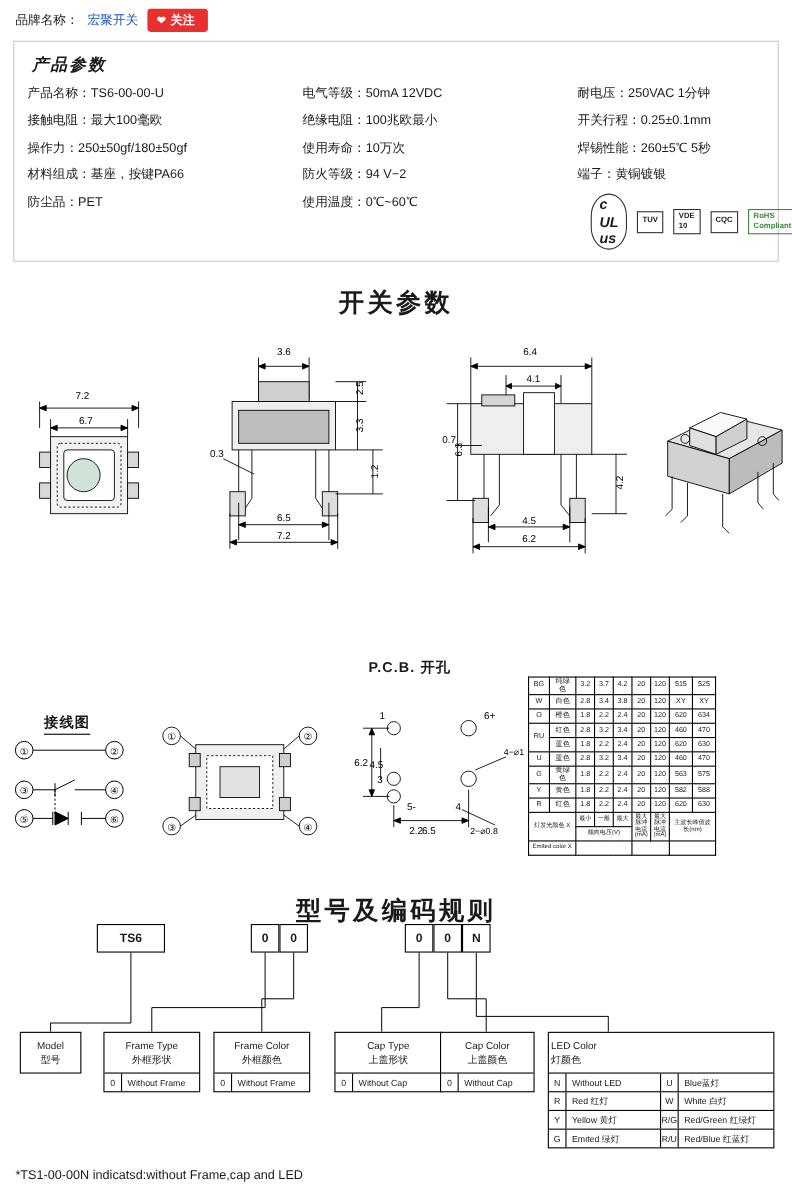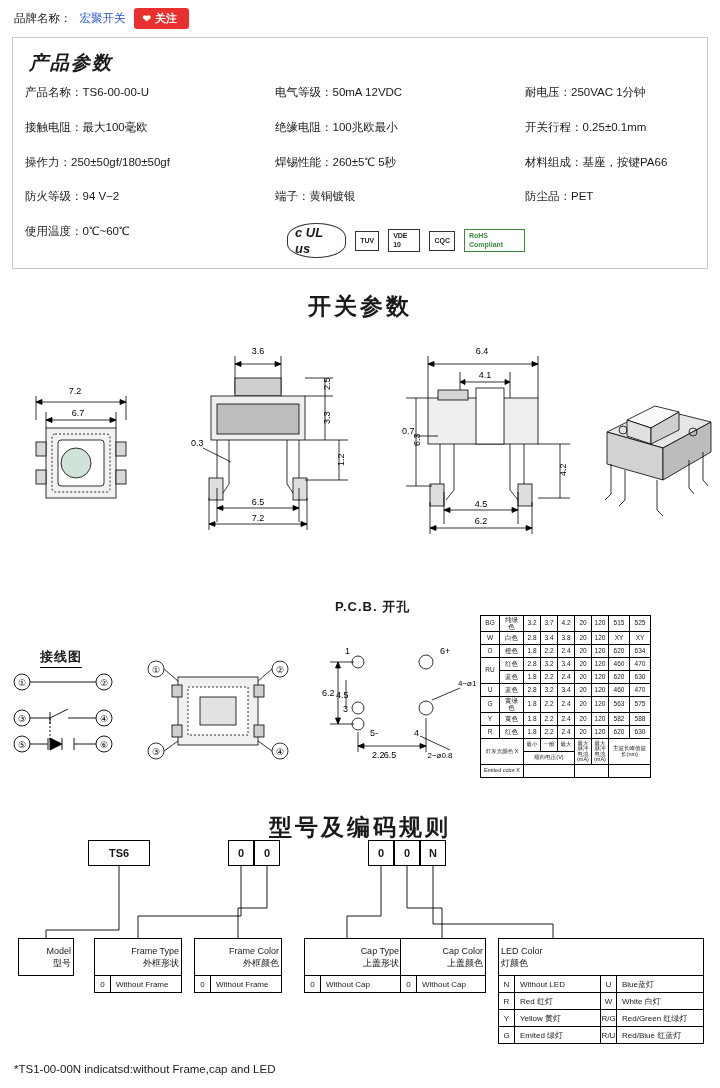--- a/index.html
+++ b/index.html
@@ -33,28 +33,28 @@
   .spec-panel {
     margin: 2px 12px 0 12px;
     border: 1px solid #c9c9c9;
     padding: 10px 12px 10px 12px;
     position: relative;
   }
   .spec-title {
     font-family: "Liberation Serif", serif;
     font-style: italic;
     font-weight: bold;
-    font-size: 19px;
+    font-size: 15px;
     letter-spacing: 2px;
     margin: 2px 0 10px 4px;
   }
   .spec-grid {
     display:grid;
     grid-template-columns: 250px 250px 1fr;
-    row-gap: 21px;
+    row-gap: 11px;
     font-size: 11.5px;
   }
   .spec-grid div { line-height: 1.2; }
   .cert-row { display:flex; align-items:center; gap:9px; margin-top:-2px;padding-left:12px; }
   .cert {
     border:1px solid #333; display:inline-flex; align-items:center; justify-content:center;
     font-size:8px; font-weight:bold; padding:2px 4px; min-height:20px;
   }
   .cert.ul { border-radius: 50%/40%; padding: 1px 7px; font-size:13px; font-style:italic; }
   .cert.small { font-size:7px; }
@@ -105,21 +105,21 @@
   .coding { position:relative; margin: 0 10px; height: 230px; }
   .code-box {
     position:absolute; border:1px solid #000; background:#fff;
     display:flex; align-items:center; justify-content:center;
     font-size: 11px; font-weight:bold; height: 26px;
   }
   .legend-box {
     position:absolute; border:1px solid #000; background:#fff;
     font-size: 9px; text-align:center;
   }
-  .legend-box .ttl { padding: 6px 2px; line-height:1.35; font-size:9px;text-align:right; }
+  .legend-box .ttl { padding: 6px 2px; line-height:1.35; font-size:9px; }
   .legend-row { border-top:1px solid #000; display:flex; height:17px; align-items:stretch; }
   .legend-row .k { width:16px; border-right:1px solid #000; display:flex; align-items:center; justify-content:center; font-size:8px; }
   .legend-row .v { flex:1; display:flex; align-items:center; justify-content:flex-start; padding-left:5px; font-size:8px; }
   .led-legend { position:absolute; border:1px solid #000; background:#fff; font-size:9px; }
   .led-legend .ttl { padding:6px 2px; text-align:left; line-height:1.35; }
   .led-legend .lrow { border-top:1px solid #000; display:flex; height:17px; }
   .led-legend .k { width:16px; border-right:1px solid #000; display:flex; align-items:center; justify-content:center; font-size:8px;}
   .led-legend .v { width:86px; display:flex; align-items:center; padding-left:5px; font-size:8px; border-right:1px solid #000;}
   .led-legend .v.last { border-right:none; }
 
@@ -145,20 +145,21 @@
   <div class="spec-grid">
     <div>产品名称：TS6-00-00-U</div>
     <div>电气等级：50mA  12VDC</div>
     <div>耐电压：250VAC  1分钟</div>
 
     <div>接触电阻：最大100毫欧</div>
     <div>绝缘电阻：100兆欧最小</div>
     <div>开关行程：0.25±0.1mm</div>
 
     <div>操作力：250±50gf/180±50gf</div>
+    <div>使用寿命：10万次</div>
     <div>焊锡性能：260±5℃  5秒</div>
 
     <div>材料组成：基座，按键PA66</div>
     <div>防火等级：94 V−2</div>
     <div>端子：黄铜镀银</div>
 
     <div>防尘品：PET</div>
     <div>使用温度：0℃~60℃</div>
     <div class="cert-row">
       <span class="cert ul">c UL us</span>

